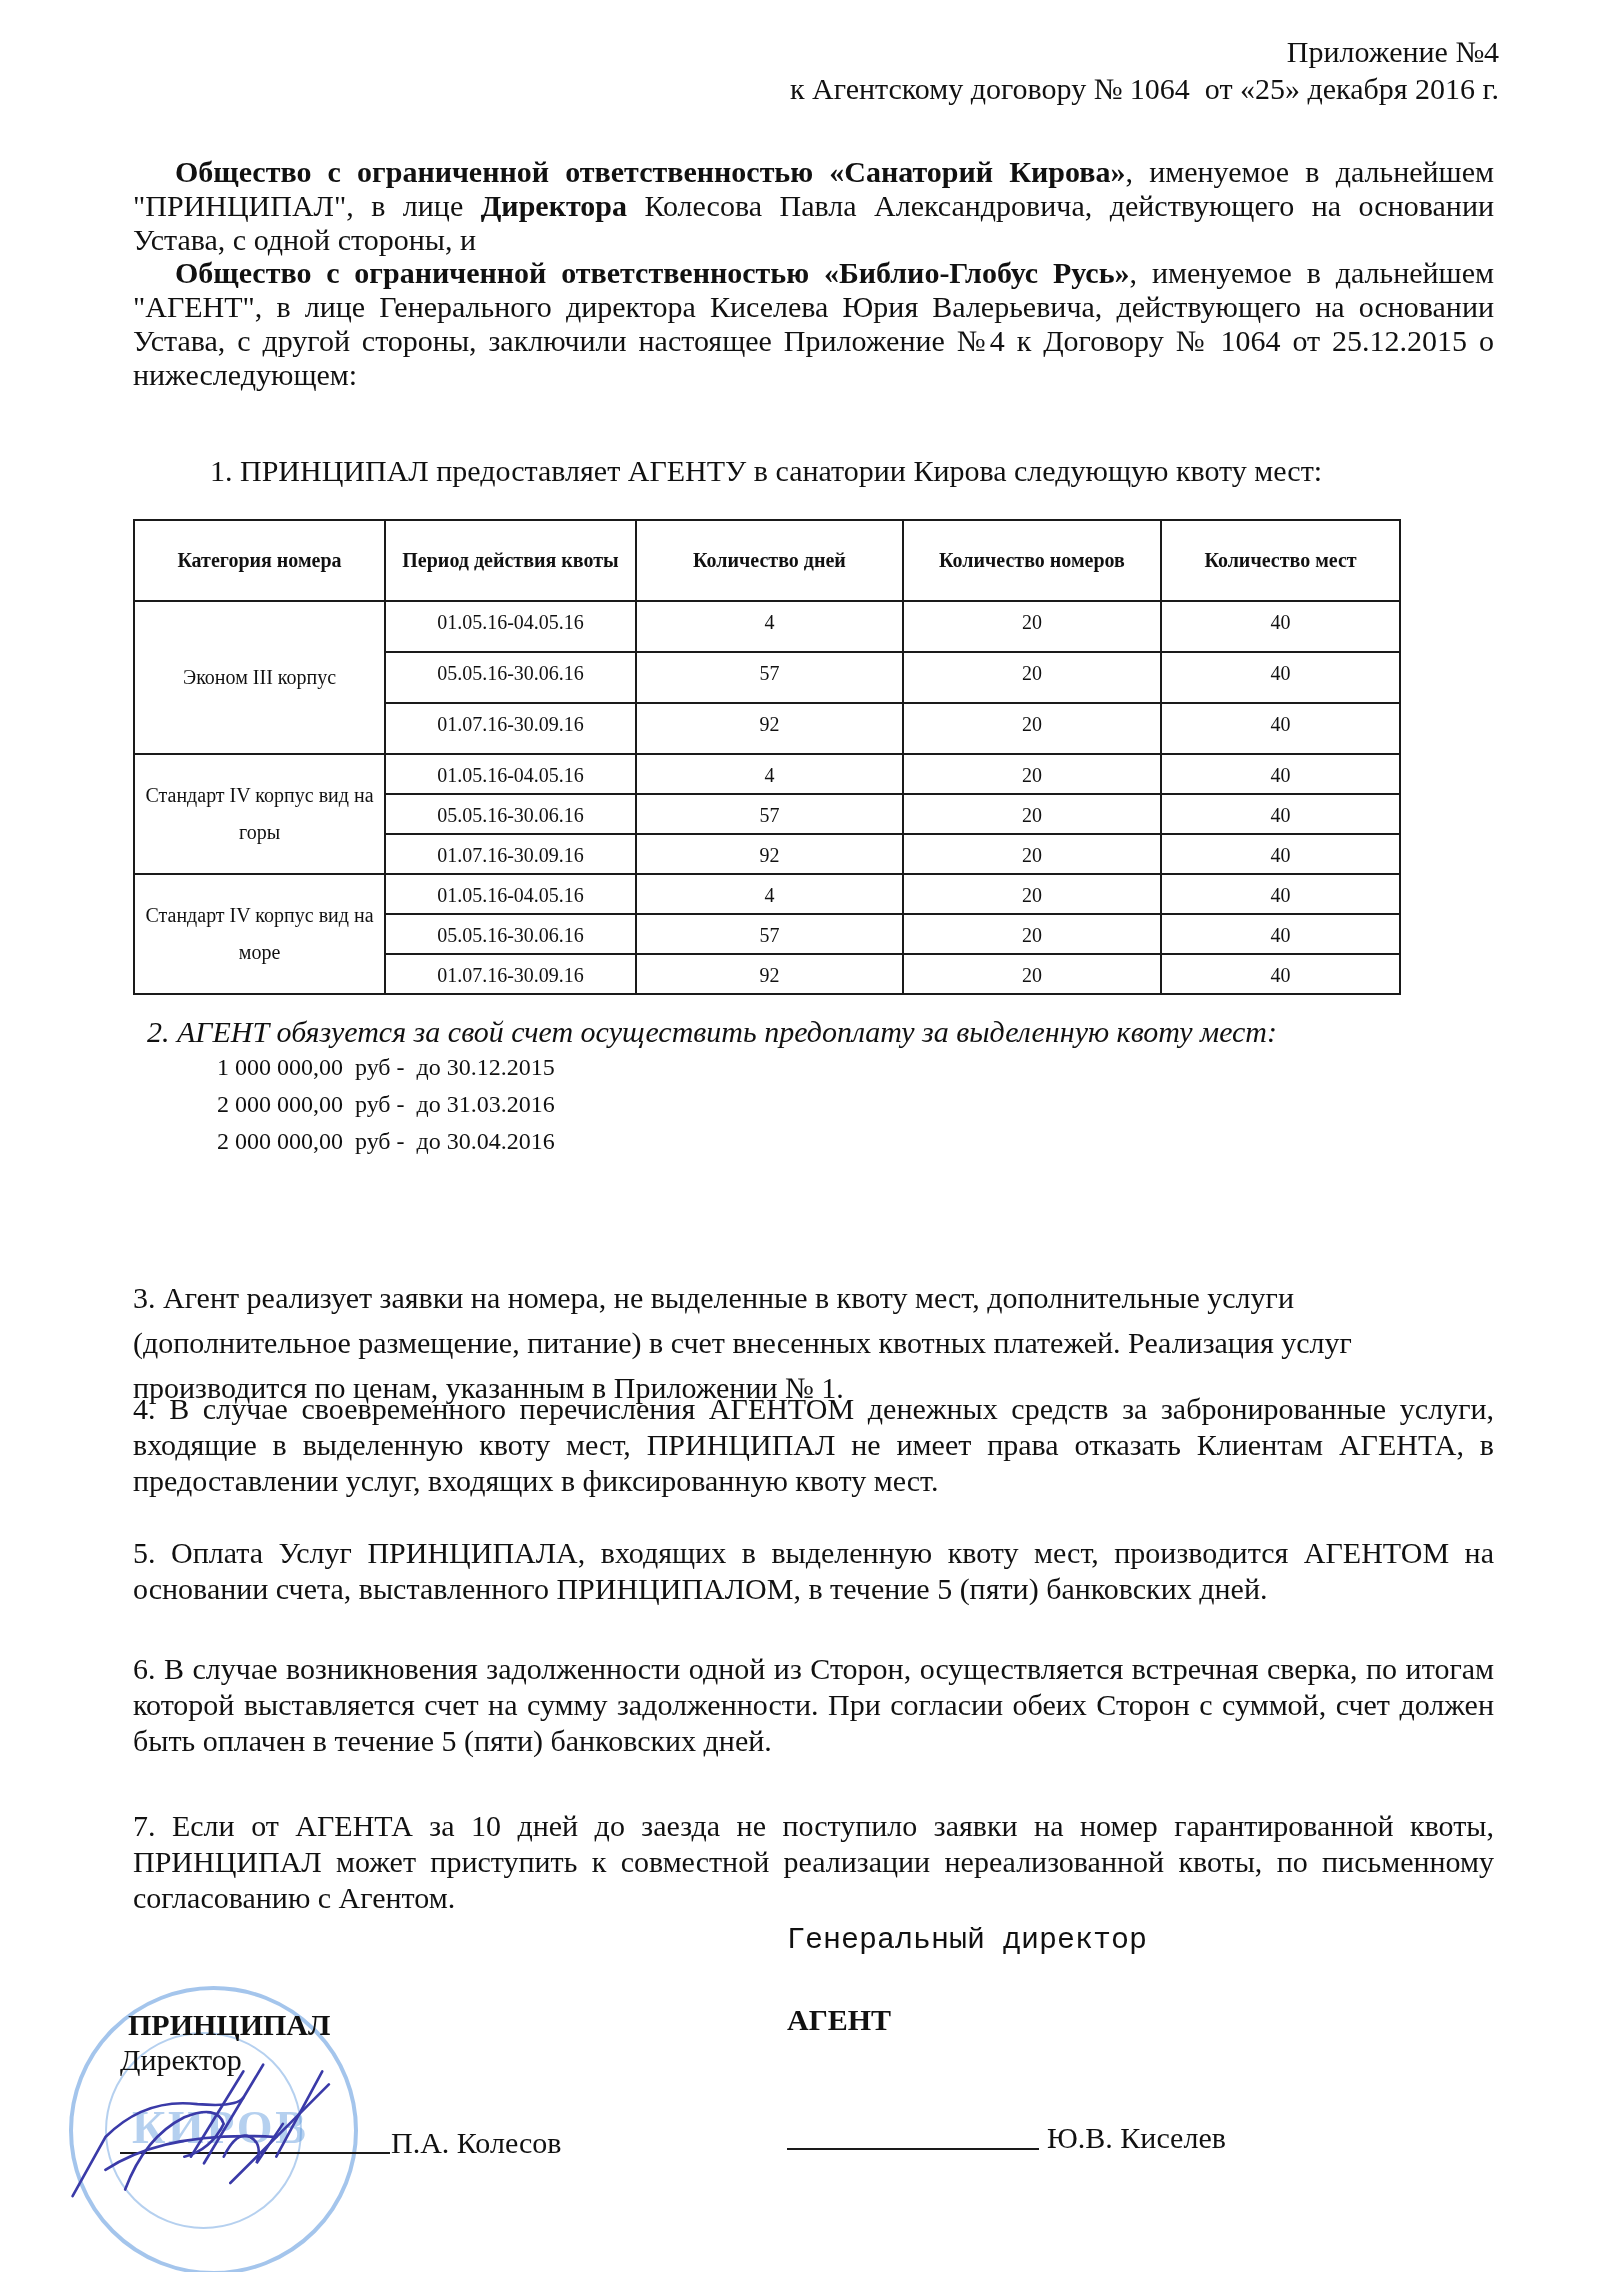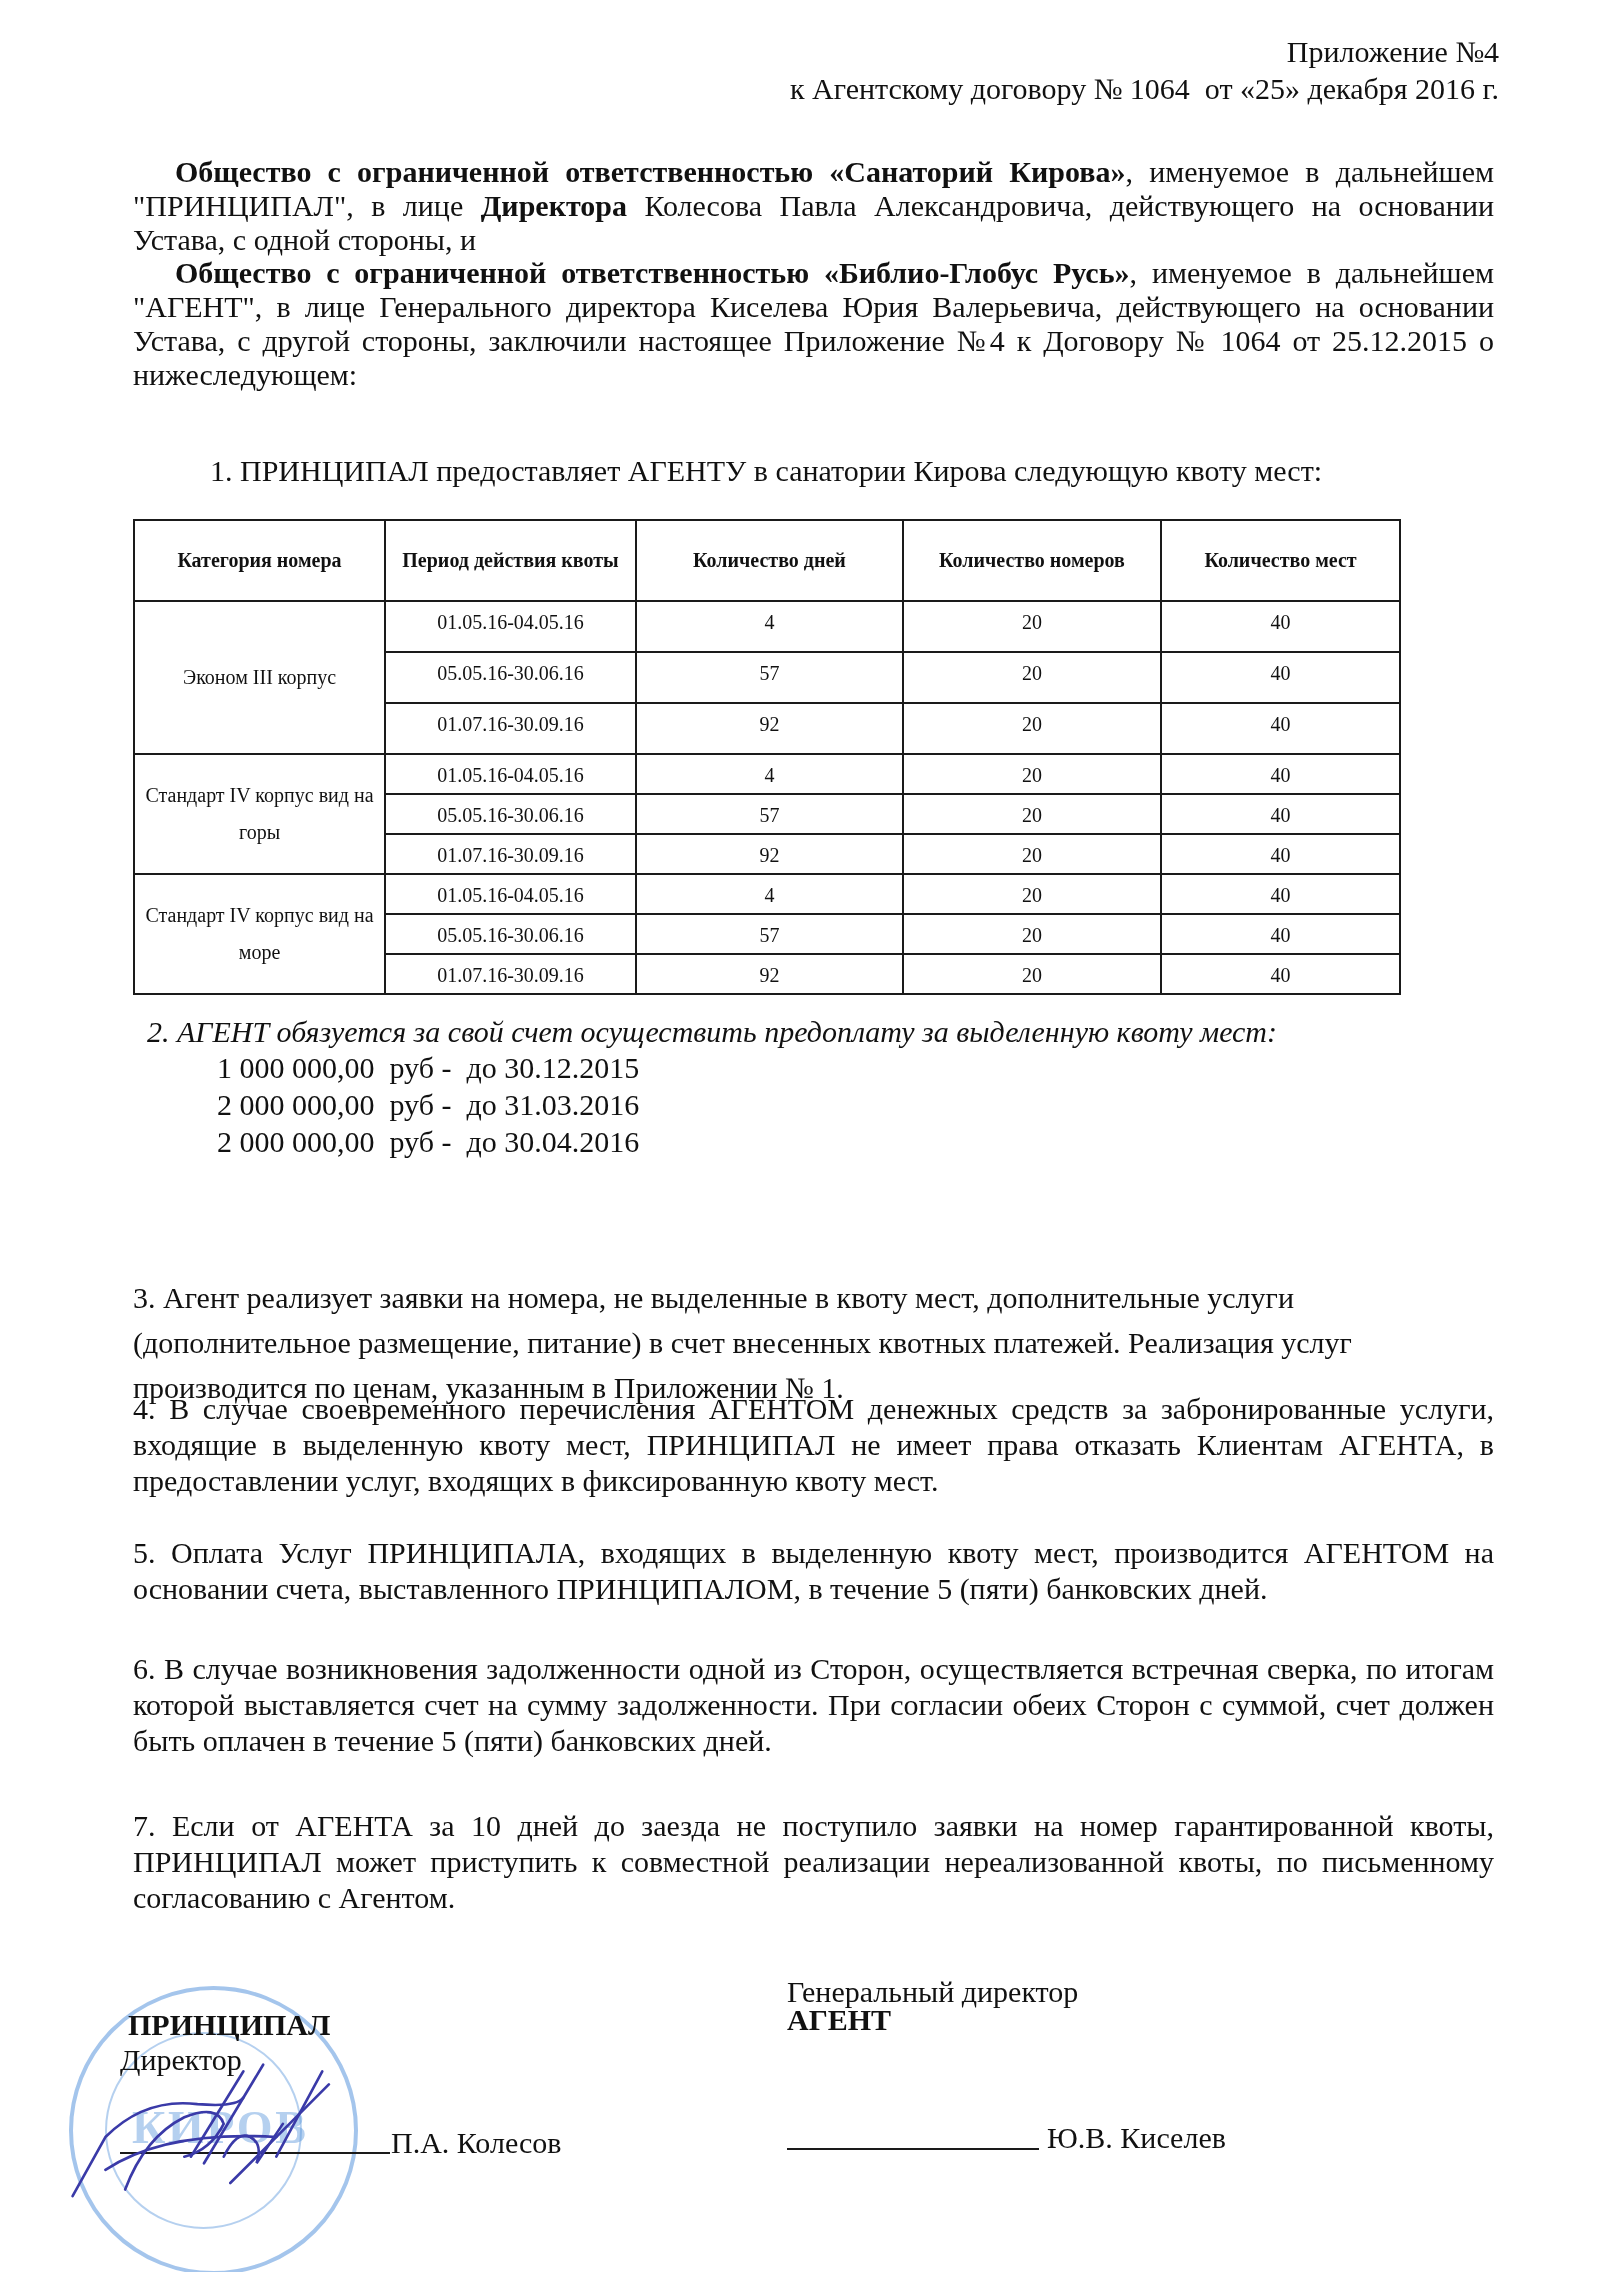--- a/index.html
+++ b/index.html
@@ -24,21 +24,21 @@
   table.quota td, table.quota th {
     border: 2px solid #1a1a1a; text-align: center; padding: 0 4px;
     font-weight: normal;
   }
   table.quota th { font-weight: bold; height: 79px; vertical-align: middle; }
   table.quota td.val { vertical-align: top; padding-top: 4px; }
   table.quota tr.r-ec td.val { height: 45px; }
   table.quota tr.r-st td.val { height: 34px; }
   table.quota td.cat { vertical-align: middle; line-height: 37px; }
 
-  .pay-line { font-size: 30px; line-height: 37px; white-space: pre; }
+  .pay-line { font-size: 24px; line-height: 37px; white-space: pre; }
 
   
   .stamp {
     position: absolute; left: 69px; top: 1986px; width: 289px; height: 289px;
     border-radius: 50%; border: 4px solid rgba(90,150,220,0.55);
     box-sizing: border-box;
   }
   .stamp-inner {
     position: absolute; left: 105px; top: 2032px; width: 197px; height: 197px;
     border-radius: 50%; border: 2px solid rgba(90,150,220,0.45);
@@ -184,16 +184,16 @@
     <path d="M210 160 L300 10"></path>
     <path d="M240 150 Q260 110 280 120 Q300 130 290 160 L330 100"></path>
     <path d="M320 150 L390 20"></path>
     <path d="M250 190 L400 40"></path>
     <path d="M60 170 Q150 110 320 120"></path>
   </g>
 </svg>
 <div class="abs txt" style="left:391px; top:2124px;">П.А. Колесов</div>
 
 <div class="abs txt bold" style="left:787px; top:2001px;">АГЕНТ</div>
-<div class="abs txt" style="left:787px; top:1973px;">Генеральный директор</div>
+<div class="abs txt" style="left:787px; top:1922px;font-family:Liberation Mono, monospace;">Генеральный директор</div>
 <div class="sign-line" style="left:787px; top:2148px; width:252px;"></div>
 <div class="abs txt" style="left:1047px; top:2119px;">Ю.В. Киселев</div>
 
 
 </body></html>

